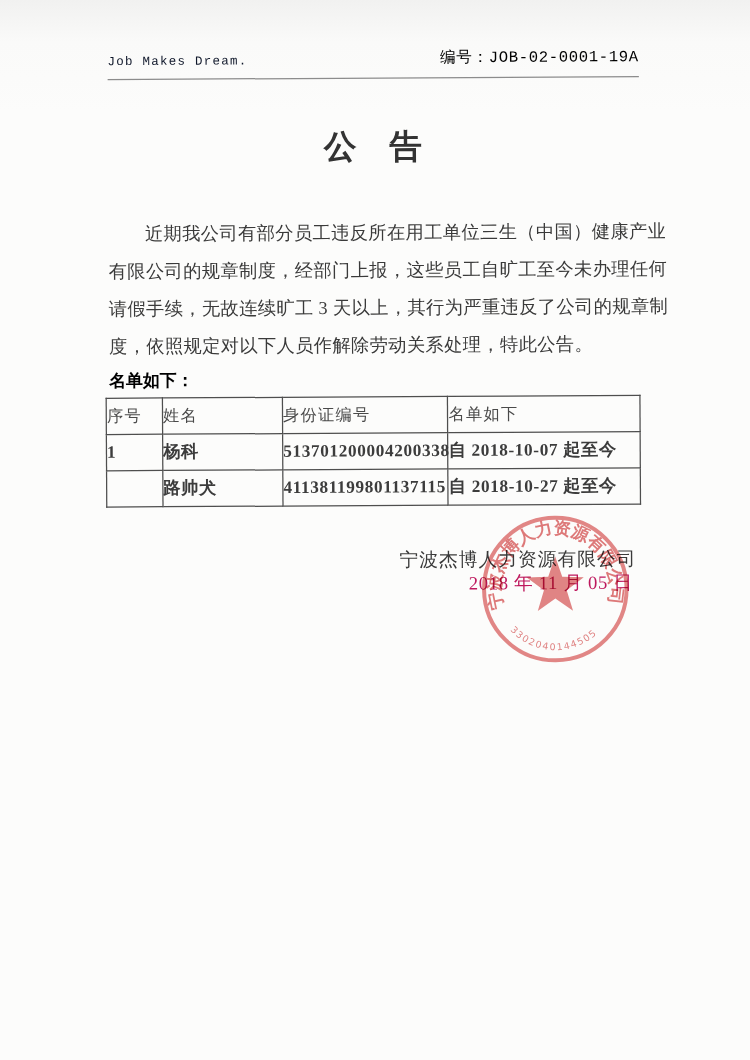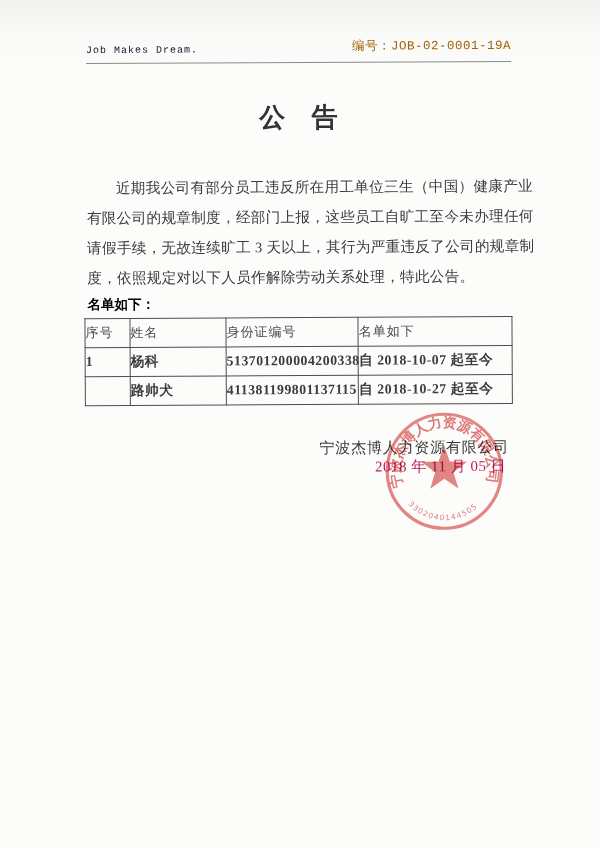--- a/index.html
+++ b/index.html
@@ -21,21 +21,21 @@
     display:flex;justify-content:space-between;align-items:flex-end;
     border-bottom:1.5px solid #8c8c8c;
     padding-bottom:7px;
   }
   .hdr .slogan{
     font-family:"Liberation Mono","DejaVu Sans Mono",monospace;
     font-size:10px;color:#0f172a;letter-spacing:1px;
   }
   .hdr .docnum{
     font-family:"Liberation Mono","DejaVu Sans Mono",monospace;
-    font-size:12.5px;color:#a16207;letter-spacing:0.5px;
+    font-size:12.5px;color:#000000;letter-spacing:0.5px;
   }
   
   .title{
     position:absolute;left:0;top:100px;width:100%;
     margin:0;text-align:center;
     font-size:26px;font-weight:700;color:#333;
     letter-spacing:10px;text-indent:10px;
   }
   
   .para{

